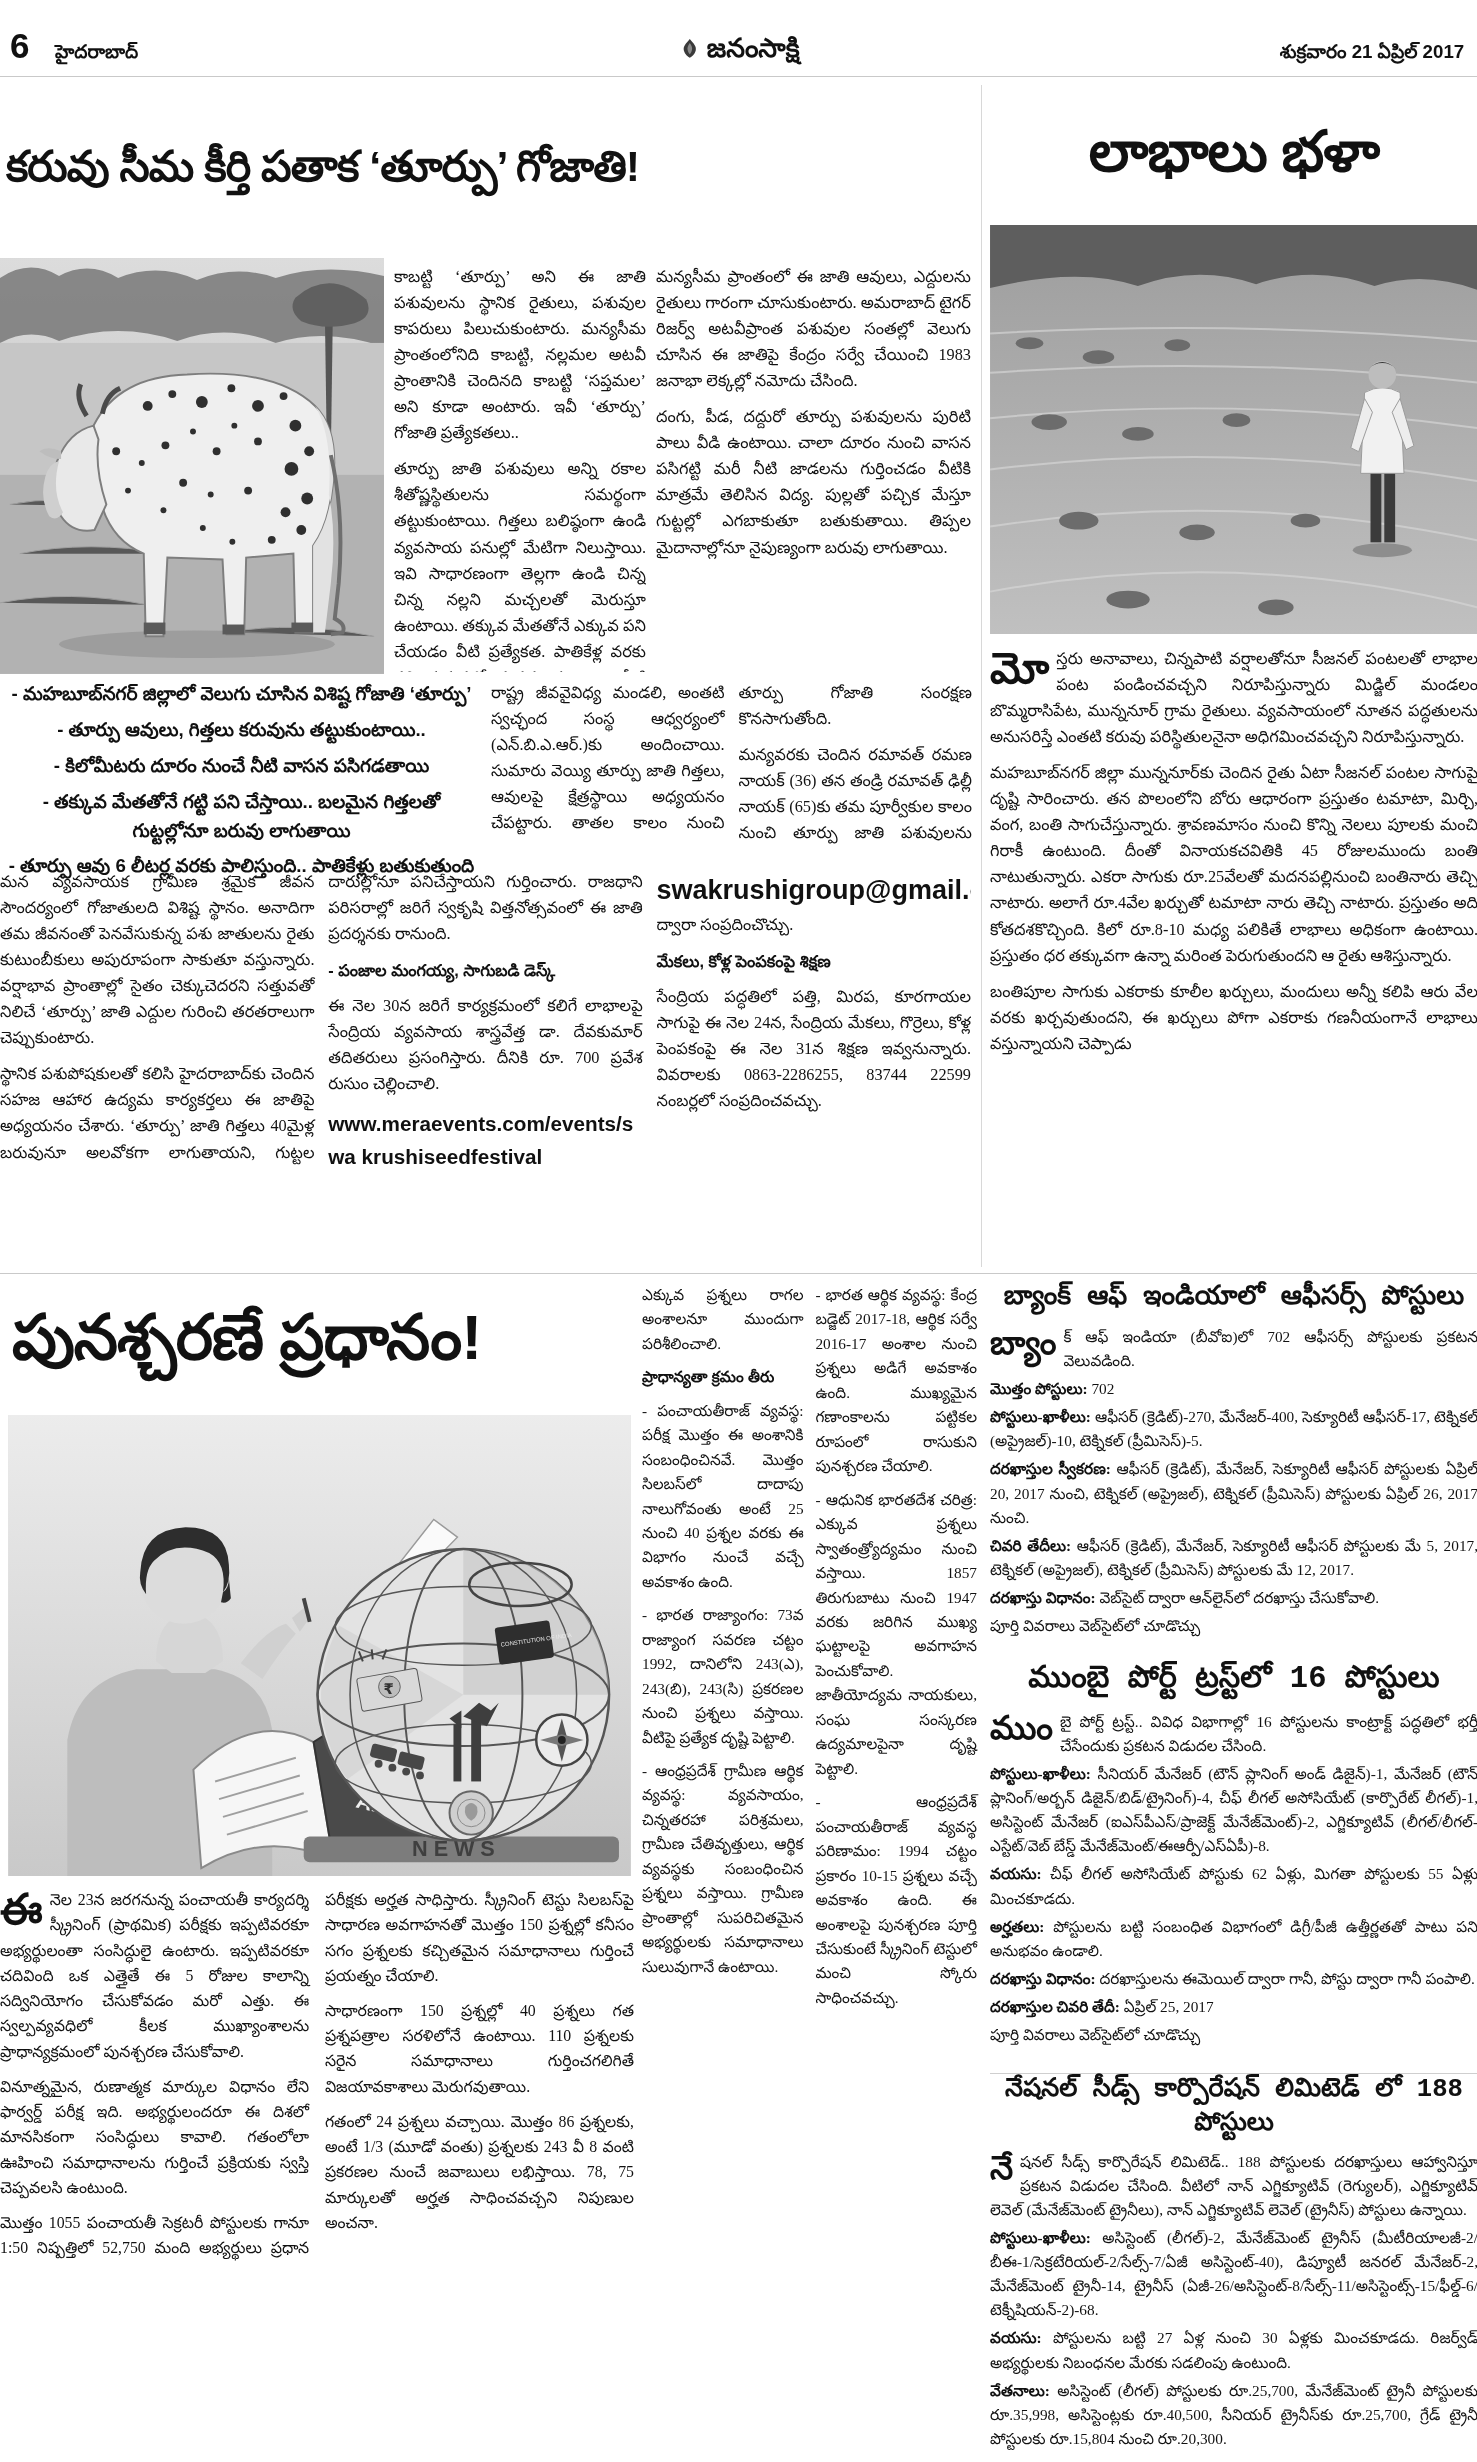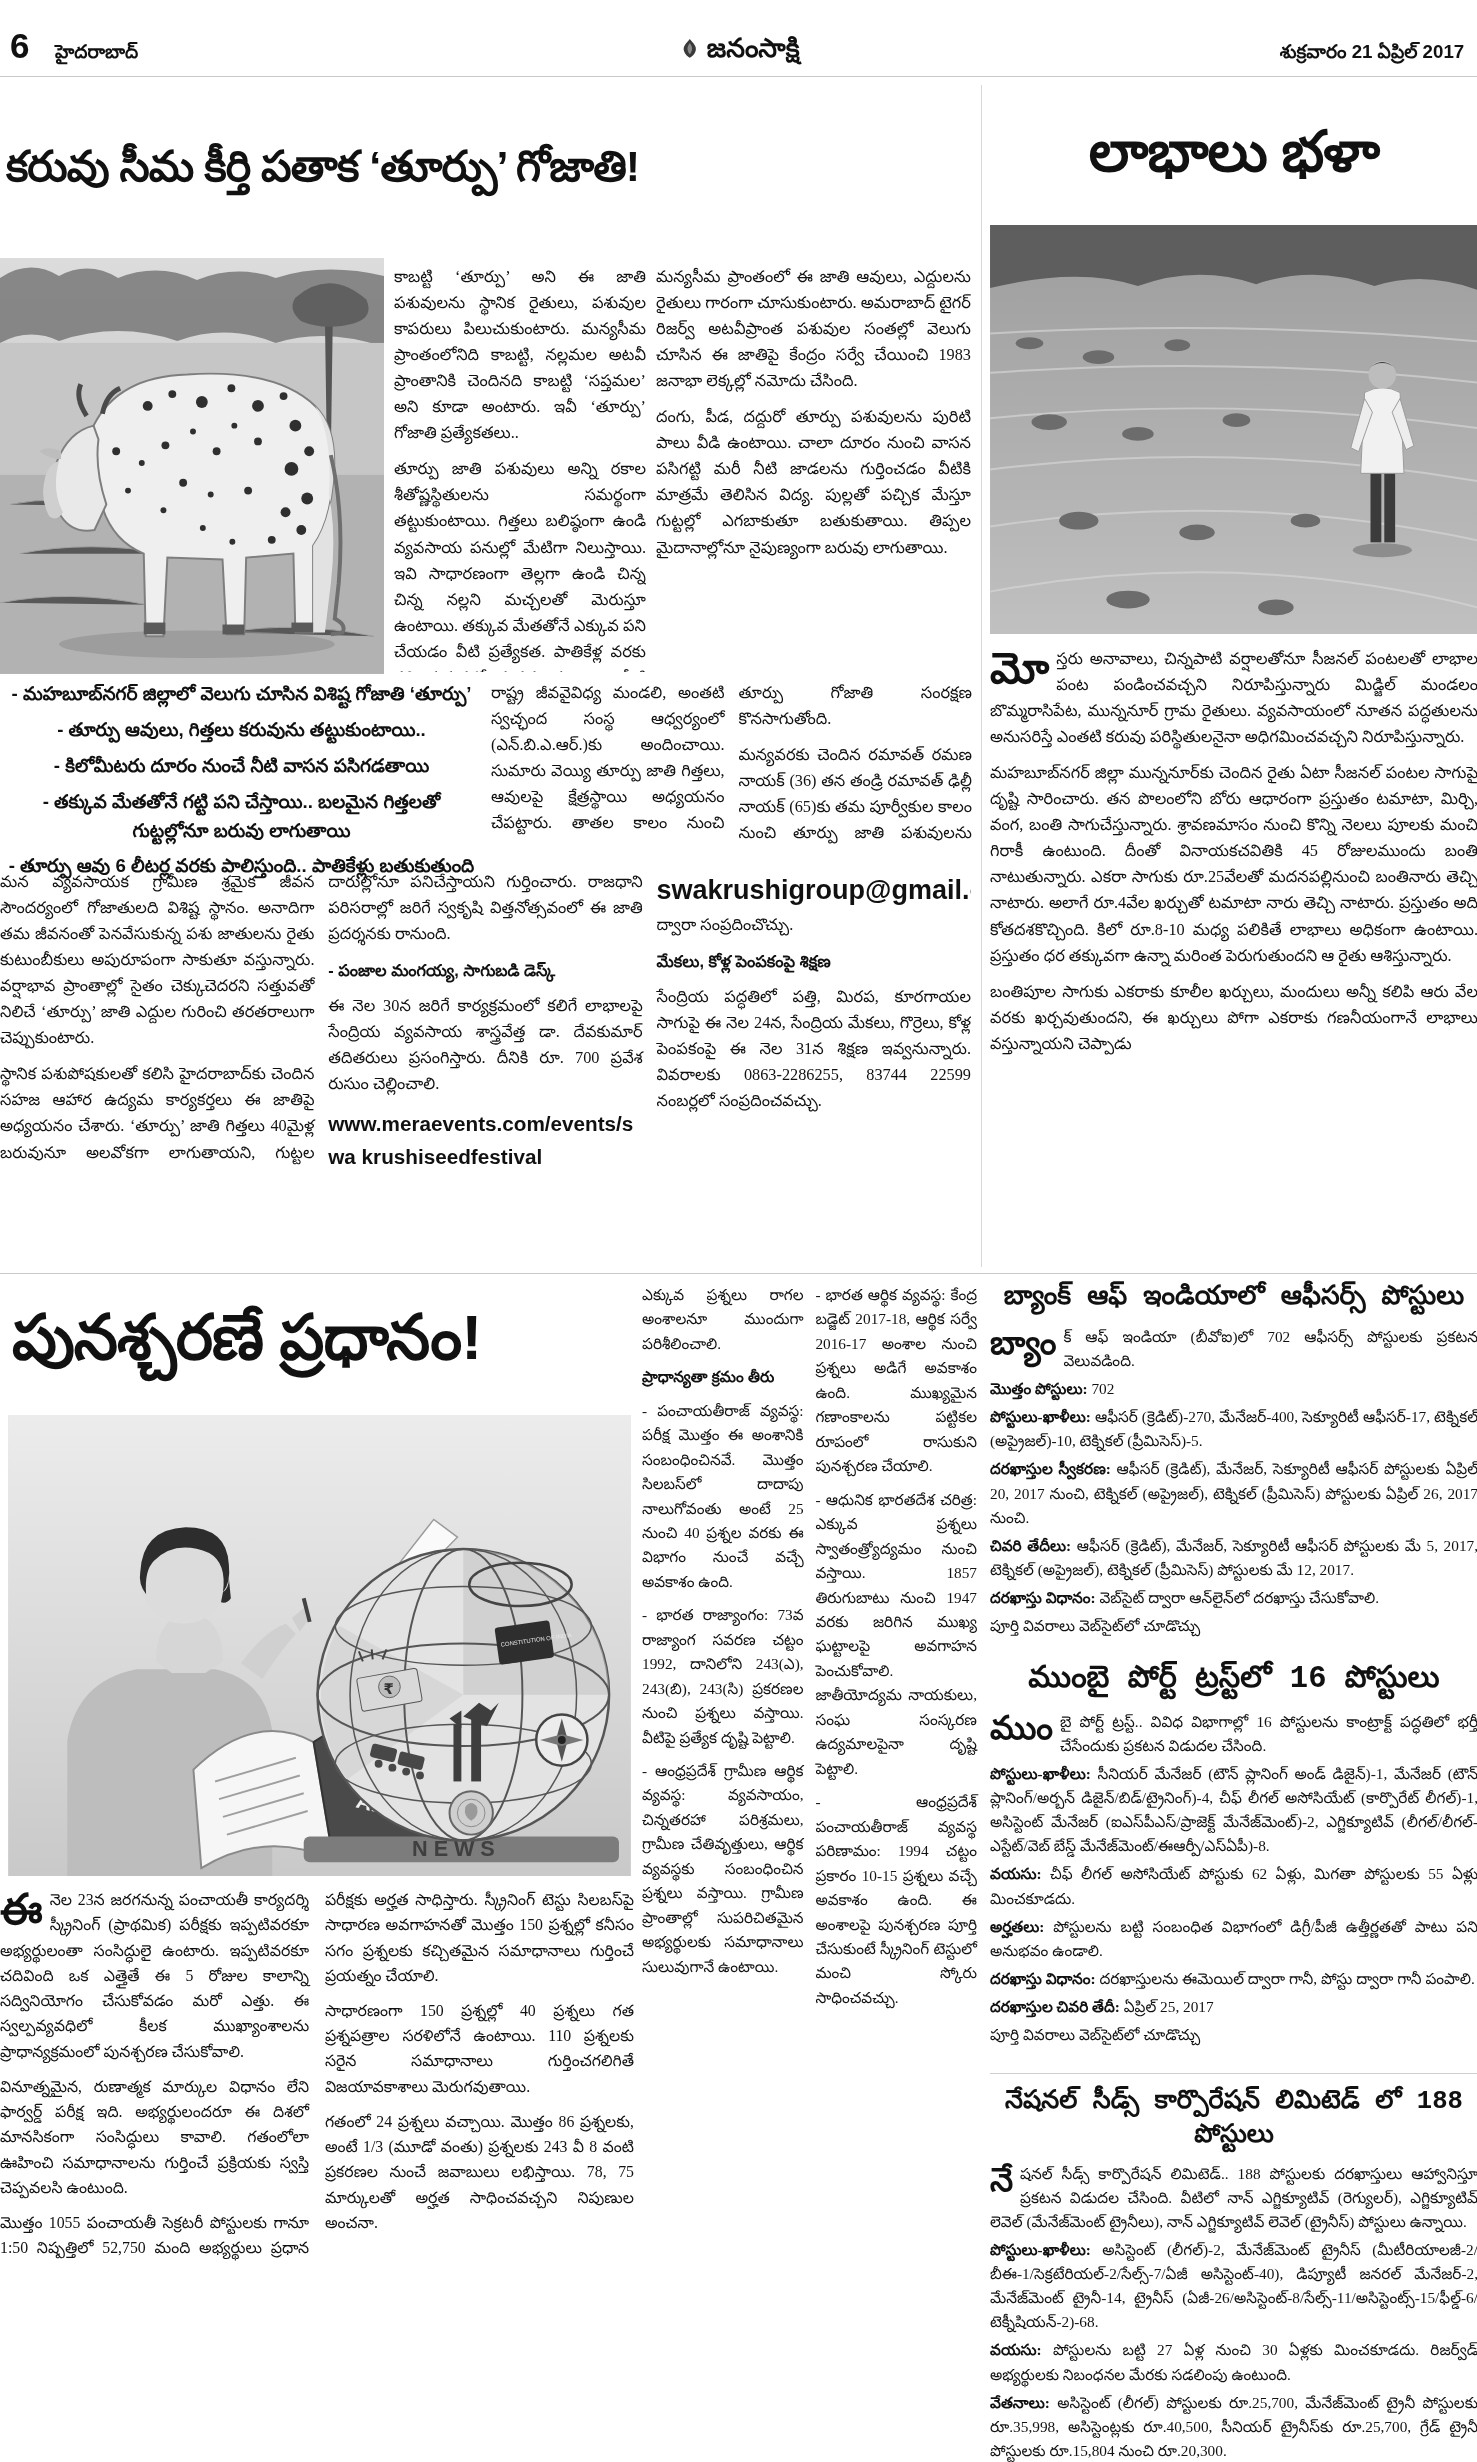--- a/index.html
+++ b/index.html
@@ -38,21 +38,21 @@
   .contact-url{font-family:"Liberation Sans",sans-serif;font-weight:bold;font-size:20.7px !important;
                word-break:break-all;text-align:left !important;}
   .contact-email{font-family:"Liberation Sans",sans-serif;font-weight:bold;font-size:27px;}
   .dc{float:left;font-size:43px;line-height:.9;font-weight:bold;padding:3px 6.9px 0 0;
       font-family:"Liberation Sans",sans-serif;}
   
   .jobs{position:absolute;left:990px;top:1281px;width:488px;}
   .jobtitle{text-align:center;font-weight:bold;font-family:Liberation Mono, monospace;margin:9.9px 0 7.9px 0;}
   .jt1{font-size:26.6px;}
   .jt2{font-size:30.5px;margin-top:21.7px;}
-  .jt3{font-size:25.6px;margin-top:25.6px;border-top:1px solid #cfcfcf;padding-top:12px;}
+  .jt3{font-size:25.6px;margin-top:25.6px;border-top:1px solid #cfcfcf;padding-top:0;}
   .jobs p{margin:0 0 3.9px 0;font-size:15.3px;line-height:1.58;text-align:justify;}
   .lbl{font-weight:bold;}
   .midcols{position:absolute;left:642px;top:1283px;width:335px;height:1176px;column-count:2;column-gap:11.8px;}
   .midcols p{font-size:15.3px;line-height:1.6;margin:0 0 8.9px 0;text-align:justify;}
   .blcols{position:absolute;left:0;top:1887px;width:634px;height:573px;column-count:2;column-gap:15.8px;}
   .blcols p{font-size:15.8px;line-height:1.6;margin:0 0 9.9px 0;text-align:justify;}
 </style>
 </head>
 <body>
 

